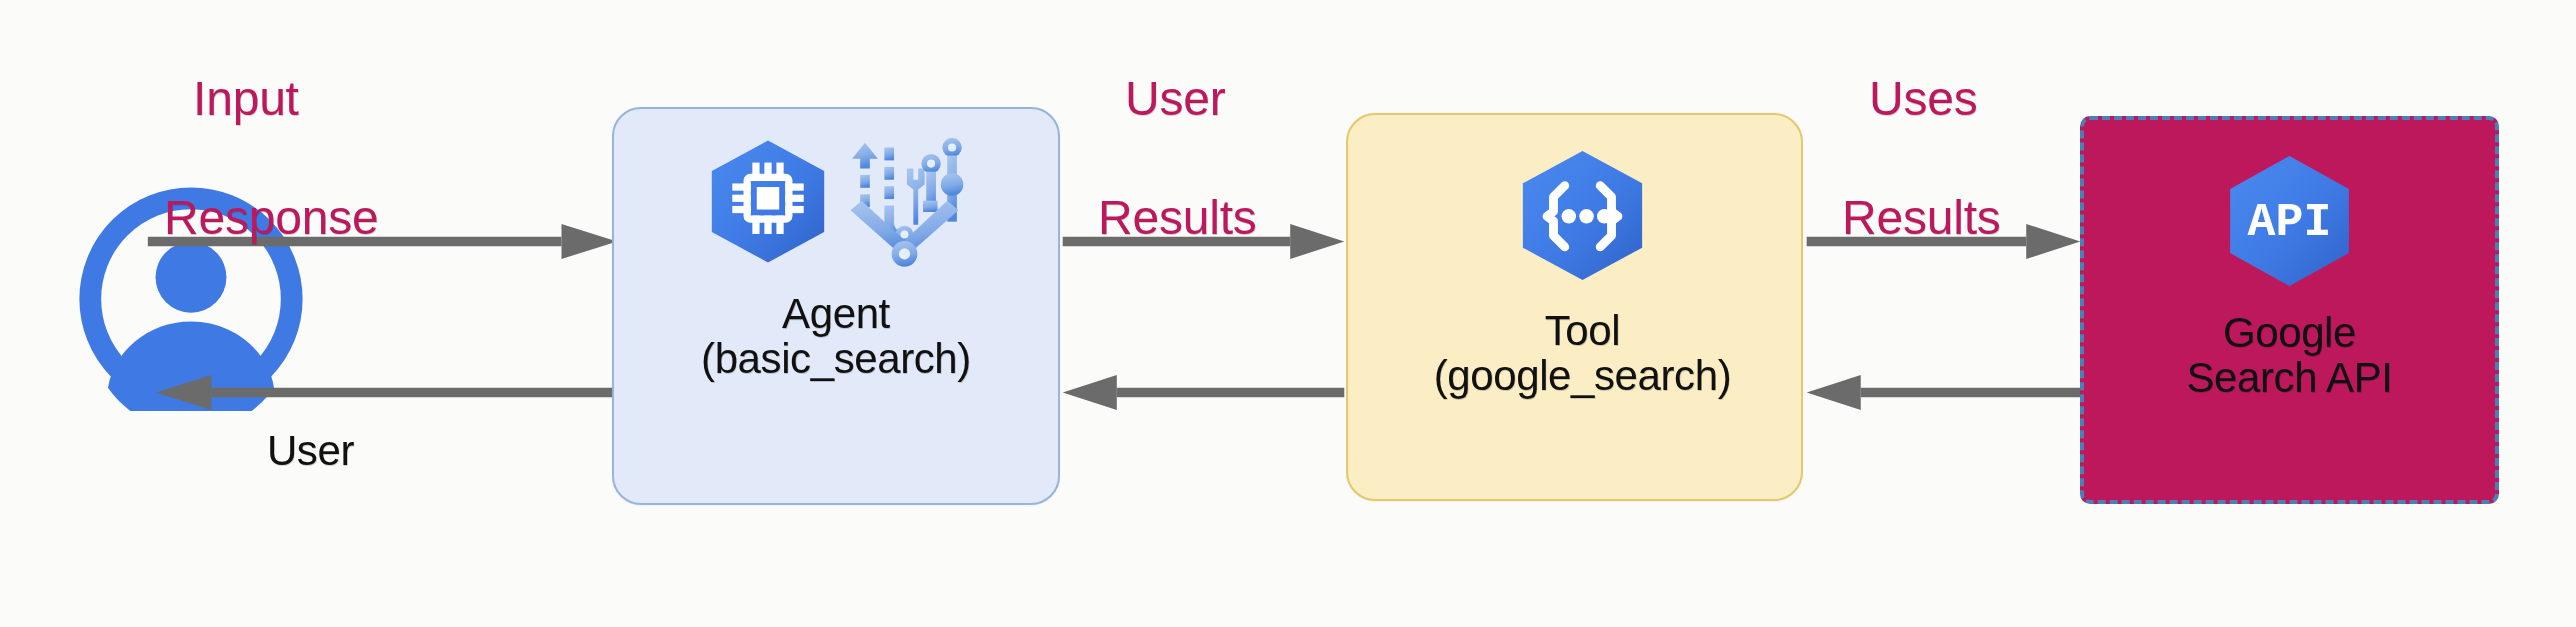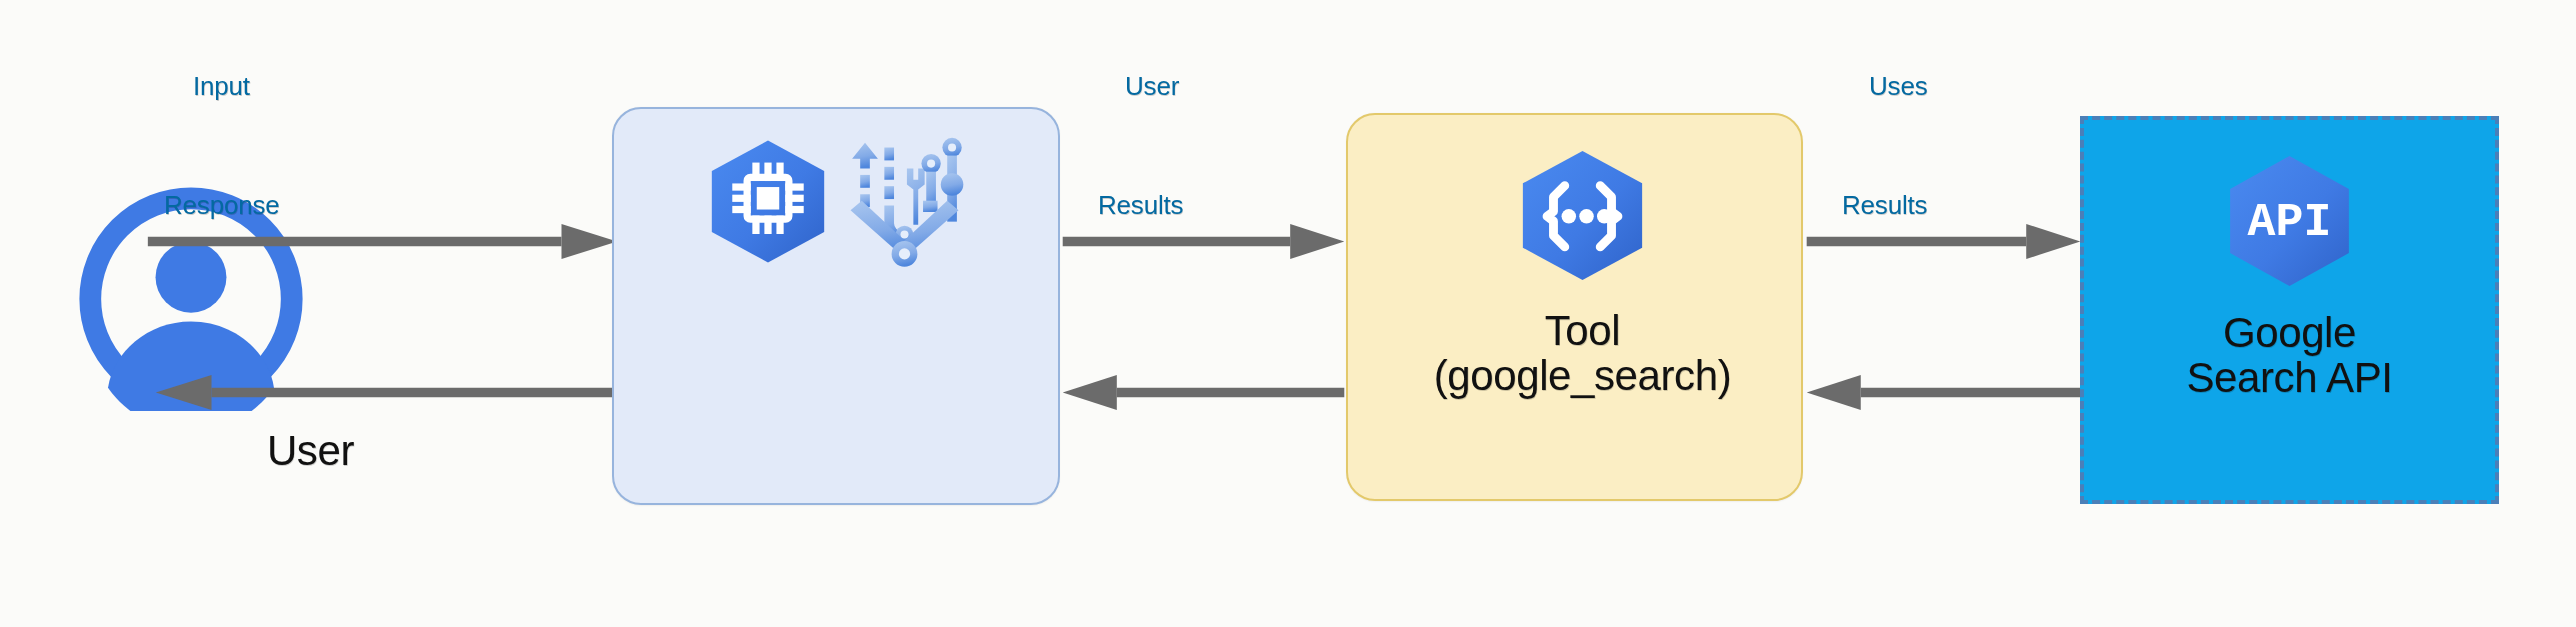--- a/index.html
+++ b/index.html
@@ -47,23 +47,23 @@
     border-radius: 29px;
     box-shadow: 0 0.8px 1.6px rgba(0,0,0,0.05);
     padding-left: 16px;
   }
 
   .node-api {
     left: 2080px;
     top: 116px;
     width: 419px;
     height: 388px;
-    background: #0ea5e9;
+    background: #be185d;
     border: 4px dashed #4b7fb8;
-    border-radius: 0;
+    border-radius: 10px;
   }
 
   .node-icon {
     display: flex;
     align-items: center;
     justify-content: center;
     gap: 14.5px;
   }
   .node-agent .node-icon { margin-top: 24px; }
   .node-tool  .node-icon { margin-top: 32px; }
@@ -104,22 +104,22 @@
 
   
   .edge {
     position: absolute;
     height: 9.7px;
   }
   .edge svg { display: block; overflow: visible; }
 
   .edge-label {
     position: absolute;
-    font-size: 26px;
-    color: #0369a1;
+    font-size: 48px;
+    color: #be185d;
     letter-spacing: -0.2px;
     white-space: nowrap;
     text-shadow: 0.6px 0.8px 0 rgba(0,0,0,0.18);
   }
 
   .hex-icon { display: block; }
 </style>
 </head>
 <body>
 
@@ -220,20 +220,22 @@
         </g>
 
         <g fill="url(#gWf)">
           <polygon points="8,96 22,84 82,140 76,156 "></polygon>
           <polygon points="142,96 128,84 68,140 74,156"></polygon>
           <circle cx="75" cy="150" r="16"></circle>
           <circle cx="75" cy="150" r="7" fill="#e6eefb"></circle>
         </g>
       </svg>
     </div>
+    <div class="node-label">Agent
+(basic_search)</div>
   </div>
 
   <div class="edge" style="left:1061px; top:224px; width:285px;">
     <svg width="285" height="35" viewBox="0 0 354 44">
       <line x1="0" y1="22" x2="286" y2="22" stroke="#6b6b6b" stroke-width="12"></line>
       <polygon points="286,0 354,22 286,44" fill="#6b6b6b"></polygon>
     </svg>
   </div>
   <div class="edge-label" style="left:1125px; top:71px;">User</div>
 

